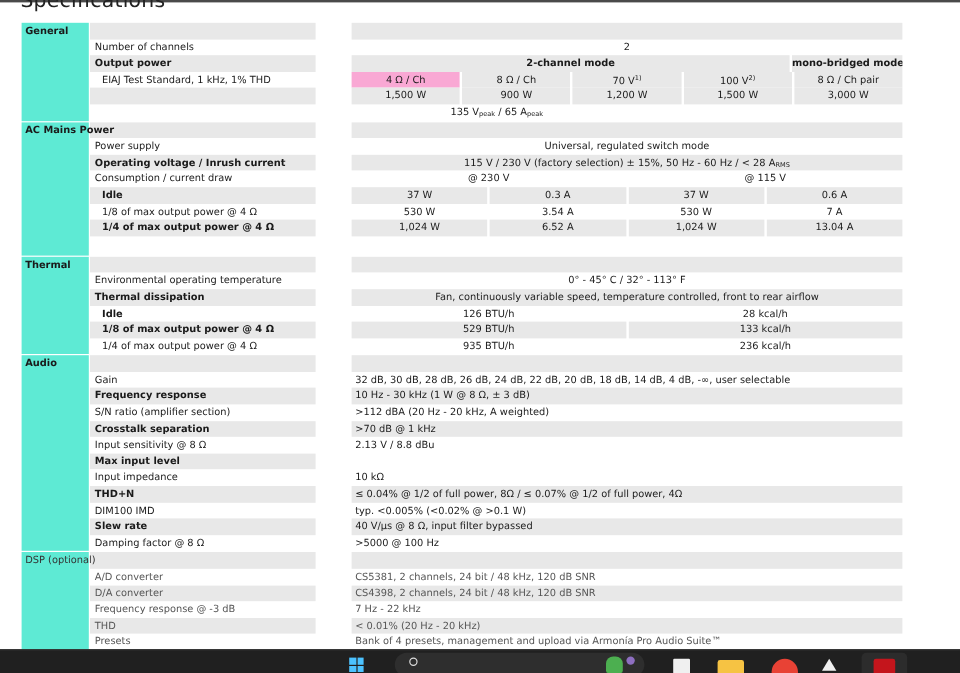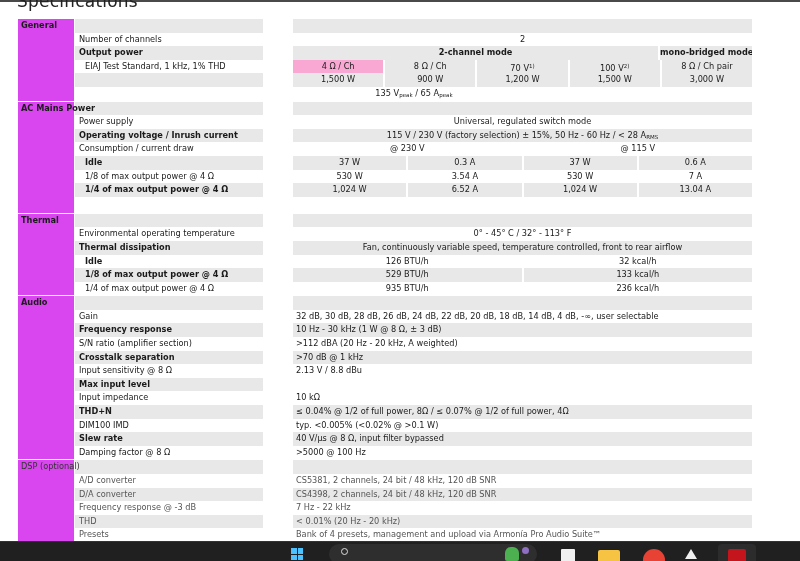--- a/index.html
+++ b/index.html
@@ -2,21 +2,21 @@
 <html><head>
 <meta charset="utf-8">
 <style>
   * { box-sizing: border-box; margin: 0; padding: 0; }
   html, body { width: 800px; height: 561px; overflow: hidden; background: #ffffff; }
   body { font-family: "DejaVu Sans", sans-serif; font-size: 8.2px; color: #1a1a1a; position: relative; }
   .topbar { position: absolute; left: 0; top: 0; width: 800px; height: 2px; background: #4a4a4a; }
   .page-title { position: absolute; left: 17px; top: -9px; font-size: 17px; color: #222; letter-spacing: 0.2px; }
   .spec { position: absolute; left: 18px; top: 19px; width: 734px; }
   .section { position: relative; display: flex; margin-bottom: 1px; }
-  .cat { width: 56px; background: #d946ef; flex: none; position: relative; padding-left: 19px; }
+  .cat { width: 56px; background: #5eead4; flex: none; position: relative; padding-left: 19px; }
   .cat-label { position: absolute; left: 3px; top: 1px; font-weight: bold; font-size: 8.2px; white-space: nowrap; z-index: 2; }
   .cat-label.normal { font-weight: normal; }
   .rows { flex: 1; display: flex; flex-direction: column; }
   .row { display: flex; height: 13.6px; line-height: 13.6px; gap: 28px; }
   .row.gray .lbl, .row.gray .cell { background: #e8e8e8; }
   .lbl { width: 188px; flex: none; padding-left: 4px; white-space: nowrap; margin-left: 1px; }
   .lbl.b { font-weight: bold; }
   .lbl.ind { padding-left: 10px; }
   .vals { flex: 1; display: flex; margin-left: 2px; }
   .cell { flex: 1; text-align: center; white-space: nowrap; overflow: hidden; }
@@ -184,21 +184,21 @@
       <div class="row gray">
         <div class="lbl b">Thermal dissipation</div>
         <div class="vals">
             <div class="cell">Fan, continuously variable speed, temperature controlled, front to rear airflow</div>
           </div>
       </div>
       <div class="row">
         <div class="lbl b ind">Idle</div>
         <div class="vals">
           <div class="cell">126 BTU/h</div>
-          <div class="cell">32 kcal/h</div>
+          <div class="cell">28 kcal/h</div>
         </div>
       </div>
       <div class="row gray">
         <div class="lbl b ind">1/8 of max output power @ 4 Ω</div>
         <div class="vals">
           <div class="cell">529 BTU/h</div>
           <div class="cell">133 kcal/h</div>
         </div>
       </div>
       <div class="row">

